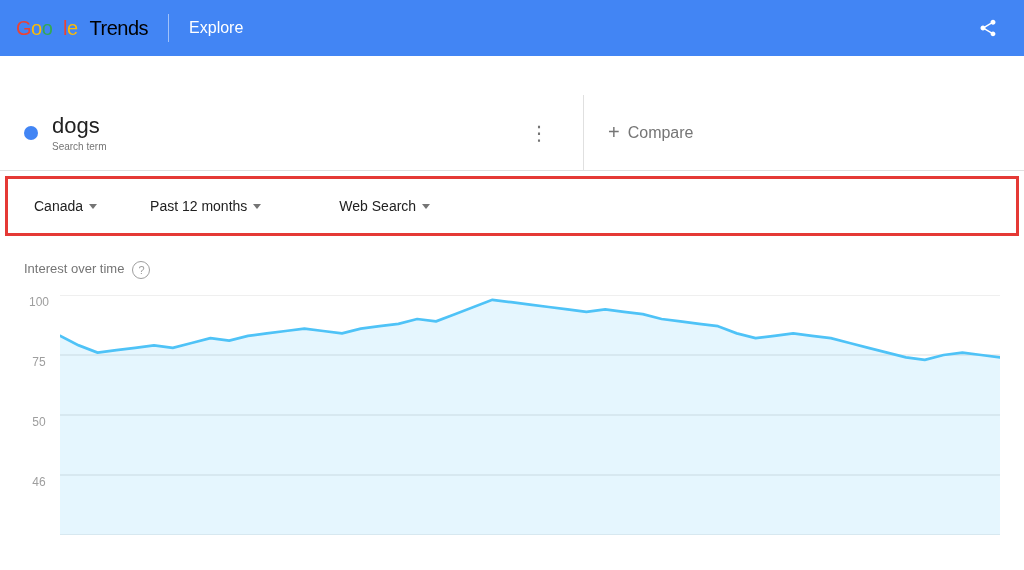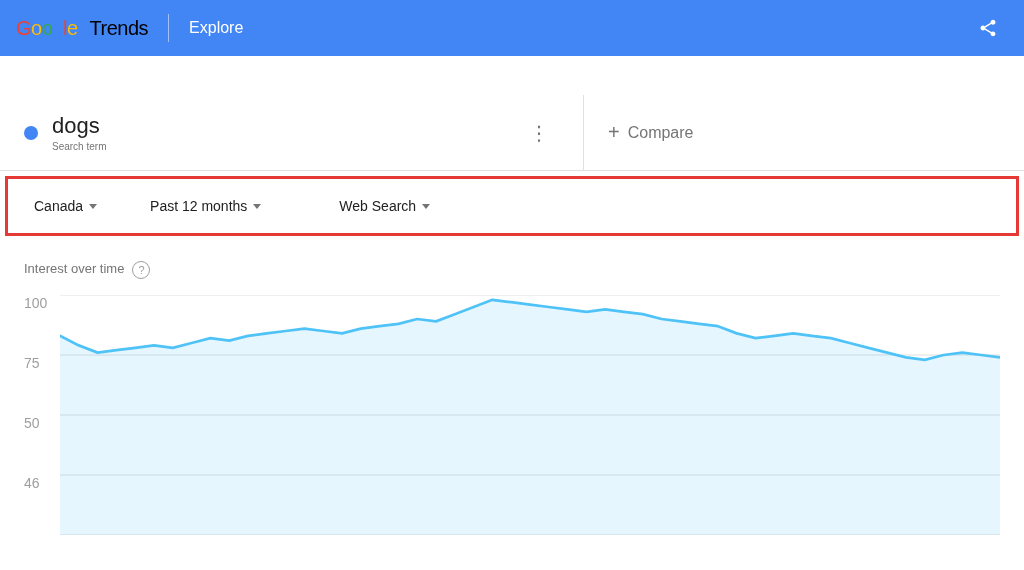--- a/index.html
+++ b/index.html
@@ -200,23 +200,23 @@
       left: 0;
       top: 0;
       bottom: 20px;
       width: 36px;
       display: flex;
       flex-direction: column-reverse;
       justify-content: space-between;
       padding-bottom: 0;
     }
     .y-label {
-      font-size: 14px;
+      font-size: 12px;
       color: #9e9e9e;
-      text-align: left;
+      text-align: center;
       padding-right: 6px;
     }
 
     .chart-area {
       position: absolute;
       left: 36px;
       right: 0;
       top: 0;
       bottom: 20px;
     }

